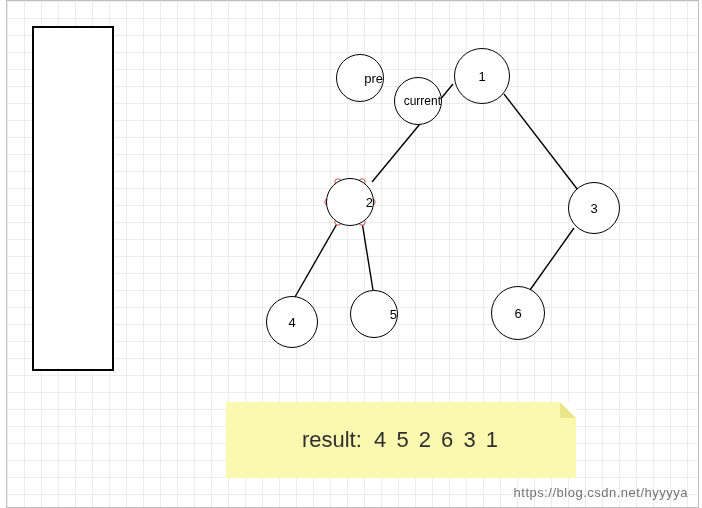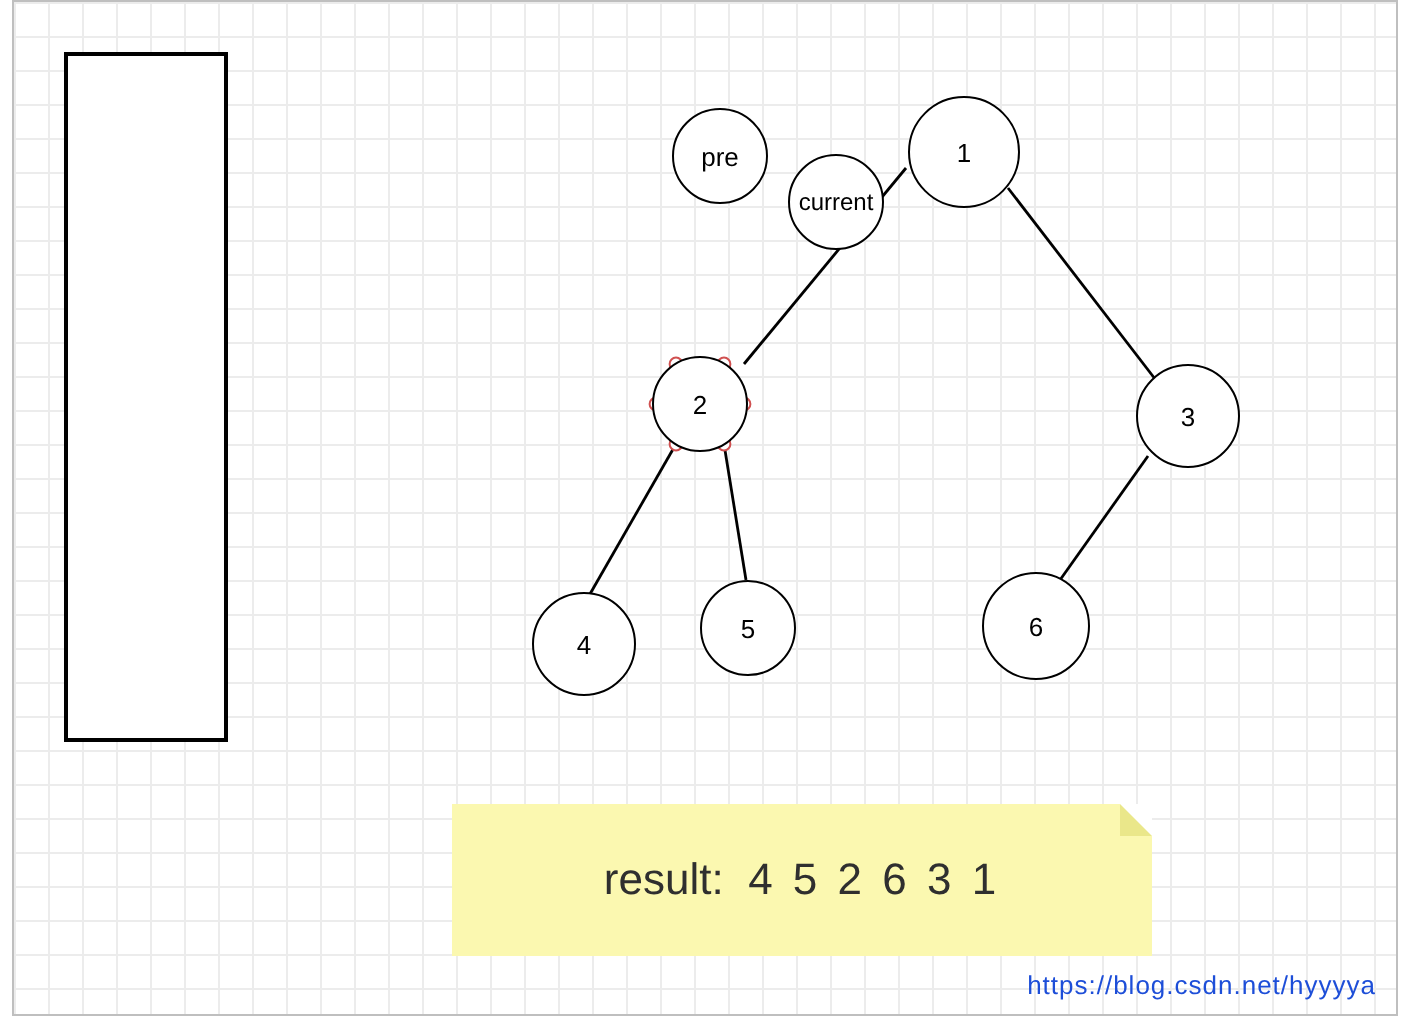--- a/index.html
+++ b/index.html
@@ -48,21 +48,21 @@
     border: 1px solid #000000;
     border-radius: 50%;
     background: #ffffff;
     display: flex;
     align-items: center;
     justify-content: center;
     font-size: 13px;
     color: #000;
     box-sizing: border-box;
   }
-  .node-small { width: 48px; height: 48px; }
+  .node-small { width: 48px; height: 48px; justify-content: flex-end; }
   .node-pre   { left: 336px; top: 54px; }
   .node-cur   { left: 394px; top: 54px; font-size: 12px; margin-top: 23px; }
   .node-1     { left: 454px; top: 48px; width: 56px; height: 56px; }
   .node-2     { left: 326px; top: 178px; }
   .node-3     { left: 568px; top: 182px; width: 52px; height: 52px; }
   .node-4     { left: 266px; top: 296px; width: 52px; height: 52px; }
   .node-5     { left: 350px; top: 290px; }
   .node-6     { left: 491px; top: 286px; width: 54px; height: 54px; }
   svg.edges {
     position: absolute;
@@ -107,21 +107,21 @@
     color: #2f2f2f;
   }
   .note-values {
     letter-spacing: 2px;
   }
   .watermark {
     position: absolute;
     right: 14px;
     bottom: 8px;
     font-size: 13px;
-    color: #1d4ed8;
+    color: #737373;
     letter-spacing: 0.5px;
     pointer-events: none;
   }
 </style>
 </head>
 <body>
 
 <div class="page-border"></div>
 <div class="grid"></div>
 

